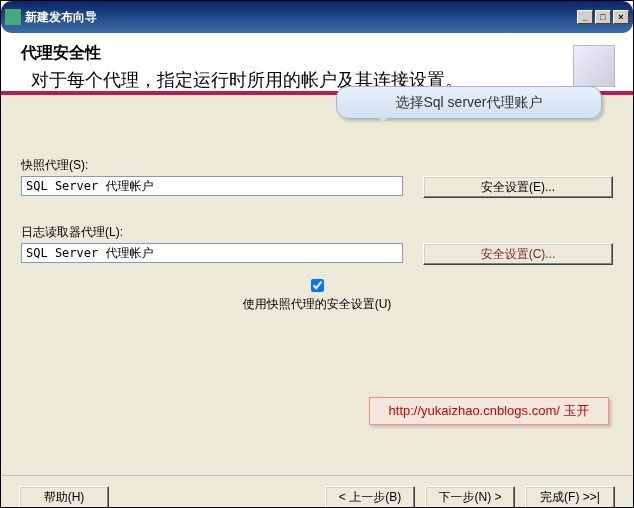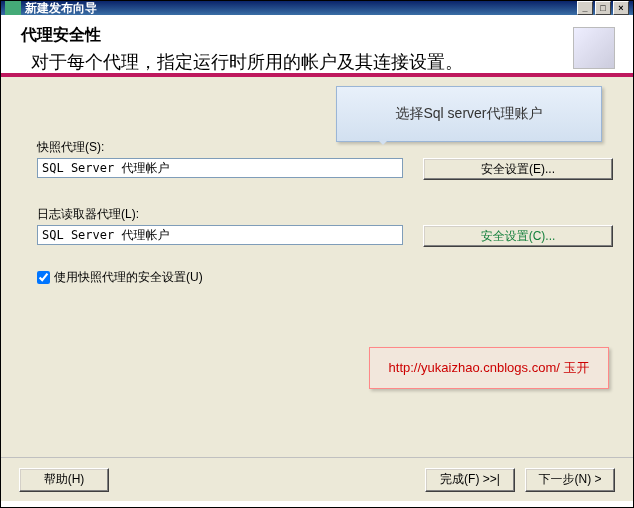--- a/index.html
+++ b/index.html
@@ -8,25 +8,26 @@
       font-size: 12px;
       background: #fff;
       width: 634px;
       height: 508px;
       overflow: hidden;
       border: 1px solid #000;
     }
     .titlebar {
       background: linear-gradient(to bottom, #0a246a, #3a6ea5);
       color: #fff;
-      height: 14px;
+      height: 32px;
       display: flex;
       align-items: center;
       padding: 4px 4px;
       font-size: 12px;
+      border-radius: 11px;
     }
     .titlebar-icon {
       width: 16px; height: 16px;
       margin-right: 4px;
       background: #4a7; 
       display: inline-block;
     }
     .titlebar-text { flex: 1; font-weight: bold; }
     .win-controls { display: flex; gap: 2px; }
     .win-btn {
@@ -51,40 +52,40 @@
     .header-sub { font-size: 18px; margin-left: 10px; }
     .header-icon {
       position: absolute; right: 18px; top: 12px;
       width: 42px; height: 42px;
       background: linear-gradient(135deg, #eef 0%, #ccd 100%);
       border: 1px solid #bbb;
     }
     .callout {
       position: absolute;
       left: 336px; top: 86px;
-      width: 266px; height: 56px;
+      width: 266px; height: 33px;
       background: linear-gradient(to bottom, #e8f0fa, #d2e0f0);
       border: 1px solid #9ab5d6;
-      border-radius: 0;
+      border-radius: 12px;
       display: flex; align-items: center; justify-content: center;
       font-size: 14px;
       color: #333;
       box-shadow: 2px 2px 3px rgba(0,0,0,0.2);
       z-index: 10;
     }
     .callout::after {
       content: "";
       position: absolute;
       left: 40px; bottom: -10px;
       border: 6px solid transparent;
       border-top-color: #d2e0f0;
     }
     .content {
       background: #ece9d8;
-      padding: 18px 20px 10px 36px;
+      padding: 18px 20px 10px 20px;
       height: 380px;
       position: relative;
     }
     .field-label { margin-top: 26px; margin-bottom: 2px; font-size: 12px; }
     .field-label.first { margin-top: 44px; }
     .row { display: flex; gap: 20px; align-items: stretch; }
     .textfield {
       flex: 1;
       height: 20px;
       background: #fff;
@@ -102,27 +103,27 @@
       box-shadow: inset -1px -1px 0 #808080, inset 1px 1px 0 #d4d0c8;
       padding: 0 10px;
       font-size: 12px;
       cursor: pointer;
       height: 22px;
       min-width: 190px;
       text-align: center;
       display: flex; align-items: center; justify-content: center;
       font-family: inherit;
     }
-    .btn.disabled { color: #15803d; cursor: default; }
-    .checkbox-row { margin-top: 22px; display: flex; align-items: center; gap: 4px; }
+    .btn.disabled { color: #7f1d1d; cursor: default; }
+    .checkbox-row { margin-top: 14px; display: flex; align-items: center; gap: 4px; flex-direction: column; }
     .checkbox { width: 13px; height: 13px; }
     .watermark {
       position: absolute;
-      right: 24px; bottom: 68px;
-      width: 240px; height: 42px;
+      right: 24px; bottom: 50px;
+      width: 240px; height: 28px;
       border: 1px solid #f88;
       background: rgba(255,230,230,0.35);
       display: flex; align-items: center; justify-content: center;
       color: #cc0000;
       font-size: 13px;
       box-shadow: 2px 2px 3px rgba(0,0,0,0.2);
     }
     .footer {
       background: #ece9d8;
       border-top: 1px solid #c0c0c0;
@@ -178,15 +179,16 @@
   </div>
 
   <div class="watermark">
     <span>http://yukaizhao.cnblogs.com/ 玉开</span>
   </div>
 </div>
 
 <div class="footer">
   <button class="btn">帮助(H)</button>
   <div class="spacer"></div>
+  <button class="btn">&lt; 上一步(B)</button>
+  <button class="btn">下一步(N) &gt;</button>
   <button class="btn">完成(F) &gt;&gt;|</button>
-  <button class="btn">下一步(N) &gt;</button>
 </div>
 
 </body></html>

